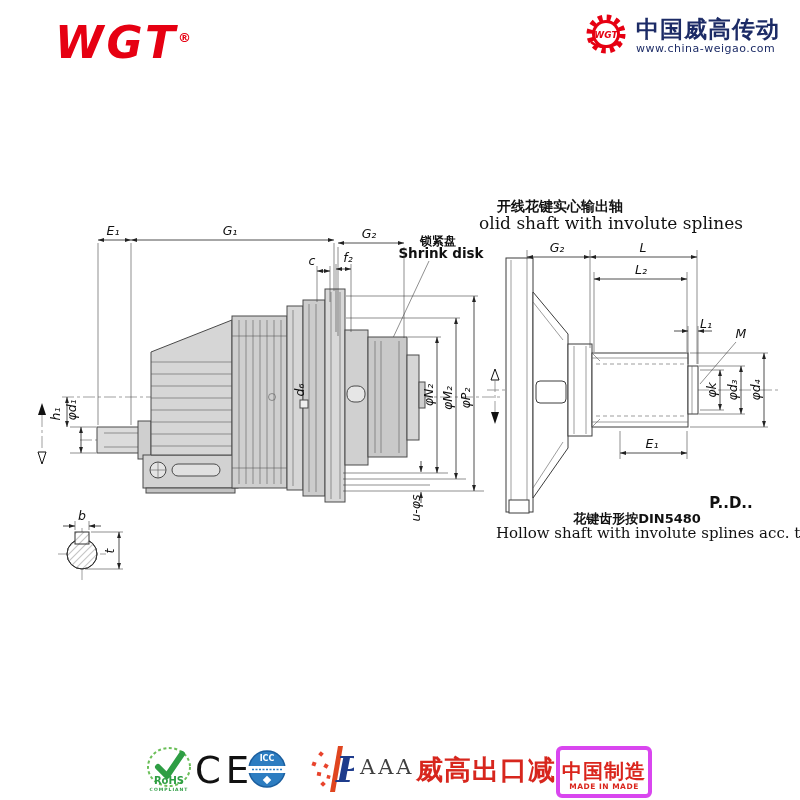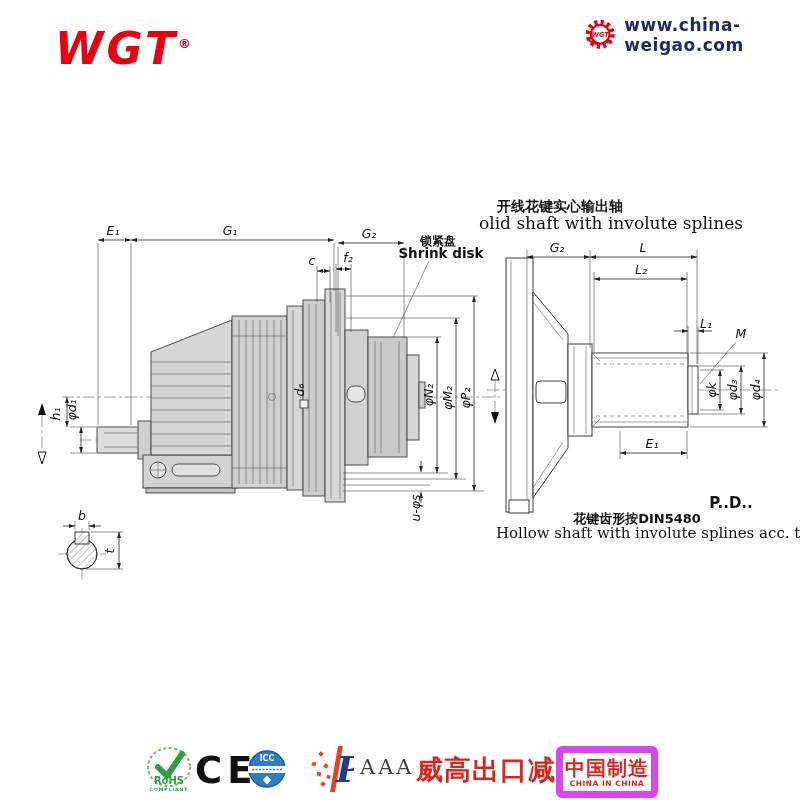--- a/index.html
+++ b/index.html
@@ -2,25 +2,25 @@
 <html><head>
 <meta charset="utf-8">
 <style>
   html,body{margin:0;padding:0;background:#fff;}
   body{width:800px;height:800px;position:relative;overflow:hidden;
        font-family:"DejaVu Sans",sans-serif;}
   .abs{position:absolute;}
 
   
   .wgt-logo{left:55px;top:12px;color:#e60012;font-weight:900;font-style:italic;
-            font-size:44px;letter-spacing:3px;line-height:64px;}
+            font-size:44px;letter-spacing:3px;line-height:52px;}
   .wgt-logo sup{font-size:13px;font-style:normal;letter-spacing:0;}
   .brand{left:583px;top:12px;display:flex;align-items:center;gap:7px;}
   .brand-cn{color:#1c2b66;font-weight:900;font-size:23px;letter-spacing:1px;line-height:26px;}
-  .brand-url{color:#1c2b66;font-weight:700;font-size:17px;letter-spacing:.5px;}
+  .brand-url{color:#1c2b66;font-weight:400;font-size:11px;letter-spacing:.5px;}
 
   
   #dwg{left:0;top:0;}
   .cl{stroke:#777;stroke-width:.7;stroke-dasharray:12 3 3 3;fill:none;}
   .o {stroke:#4a4a4a;stroke-width:1;}
   .thin{stroke:#5a5a5a;stroke-width:.6;fill:none;}
   .ext{stroke:#444;stroke-width:.6;fill:none;}
   .dim{stroke:#222;stroke-width:.8;fill:none;
        marker-start:url(#arr);marker-end:url(#arr);}
   .dime{stroke:#222;stroke-width:.8;fill:none;marker-end:url(#arr);}
@@ -29,26 +29,26 @@
   .capcn{font:600 14px "DejaVu Sans",sans-serif;fill:#111;}
   .capen{font:17px "DejaVu Serif",serif;fill:#111;}
   .capsm{font:700 12px "DejaVu Sans",sans-serif;fill:#111;}
   .capsm2{font:700 13.5px "DejaVu Sans",sans-serif;fill:#111;}
   .dincn{font:700 13px "DejaVu Sans",sans-serif;fill:#111;}
   .dinen{font:15px "DejaVu Serif",serif;fill:#111;}
   .model{font:700 15px "DejaVu Sans",sans-serif;fill:#111;}
 
   
   .footer-item{position:absolute;}
-  .ce{left:195px;top:749px;font-size:37px;font-weight:700;color:#111;letter-spacing:5px;}
+  .ce{left:195px;top:749px;font-size:37px;font-weight:400;color:#111;letter-spacing:5px;}
   .aaa{left:360px;top:755px;font-family:"DejaVu Serif",serif;font-size:21px;
        color:#404040;letter-spacing:3px;}
   .slogan{left:416px;top:752px;font-size:27px;font-weight:900;color:#d7261d;letter-spacing:1px;}
-  .stamp{left:556px;top:746px;width:84px;border:7px solid #d946ef;border-radius:6px;
-         text-align:center;padding:4px 2px 3px 2px;background:#fff;}
+  .stamp{left:556px;top:746px;width:84px;border:4px solid #d946ef;border-radius:6px;
+         text-align:center;padding:10px 2px 3px 2px;background:#fff;}
   .stamp-cn{font-size:20px;font-weight:900;color:#da251c;letter-spacing:1px;line-height:22px;}
   .stamp-en{font-size:7.5px;font-weight:900;color:#da251c;letter-spacing:.5px;}
 </style>
 </head>
 <body>
 
 <svg id="dwg" class="abs" width="800" height="800" viewBox="0 0 800 800">
   <defs>
     <marker id="arr" viewBox="0 0 8 5.2" refX="8" refY="2.6" markerWidth="8" markerHeight="6" orient="auto-start-reverse">
       <path d="M0,0 L8,2.6 L0,5.2 z" fill="#222"></path>
@@ -289,20 +289,21 @@
 
 <div class="abs brand">
   <svg width="46" height="46" viewBox="0 0 46 46">
     <circle cx="23" cy="22" r="16" fill="none" stroke="#e60012" stroke-width="7" stroke-dasharray="4.2 4.2"></circle>
     <circle cx="23" cy="22" r="14" fill="#e60012"></circle>
     <circle cx="23" cy="22" r="11" fill="#fff"></circle>
     <path d="M8,30 Q20,40 38,30" fill="none" stroke="#e60012" stroke-width="2.5"></path>
     <text x="23" y="26" text-anchor="middle" style="font:italic 700 9px 'DejaVu Sans',sans-serif;fill:#e60012;">WGT</text>
   </svg>
   <div>
+    <div class="brand-cn">中国威高传动</div>
     <div class="brand-url">www.china-weigao.com</div>
   </div>
 </div>
 
 <div class="footer-item" style="left:146px;top:745px;">
   <svg width="46" height="50" viewBox="0 0 46 50">
     <ellipse cx="23" cy="22" rx="21" ry="19" fill="none" stroke="#6bbf59" stroke-width="2" stroke-dasharray="3 2.5"></ellipse>
     <path d="M12,22 L21,31 L36,9" fill="none" stroke="#2e9e44" stroke-width="6" stroke-linecap="round" stroke-linejoin="round"></path>
     <text x="23" y="39" text-anchor="middle" style="font:900 10px 'DejaVu Sans',sans-serif;fill:#2e9e44;">RoHS</text>
     <text x="23" y="46" text-anchor="middle" style="font:700 4.5px 'DejaVu Sans',sans-serif;fill:#2e9e44;letter-spacing:1px;">COMPLIANT</text>
@@ -335,14 +336,14 @@
     <text x="28" y="40" style="font:italic 700 36px 'DejaVu Serif',serif;fill:#1e3c8c;">P</text>
   </svg>
 </div>
 
 <div class="footer-item aaa">AAA</div>
 
 <div class="footer-item slogan">威高出口减速机</div>
 
 <div class="footer-item stamp">
   <div class="stamp-cn">中国制造</div>
-  <div class="stamp-en">CHINA IN CHINA</div>
+  <div class="stamp-en">MADE IN MADE</div>
 </div>
 
 </body></html>

